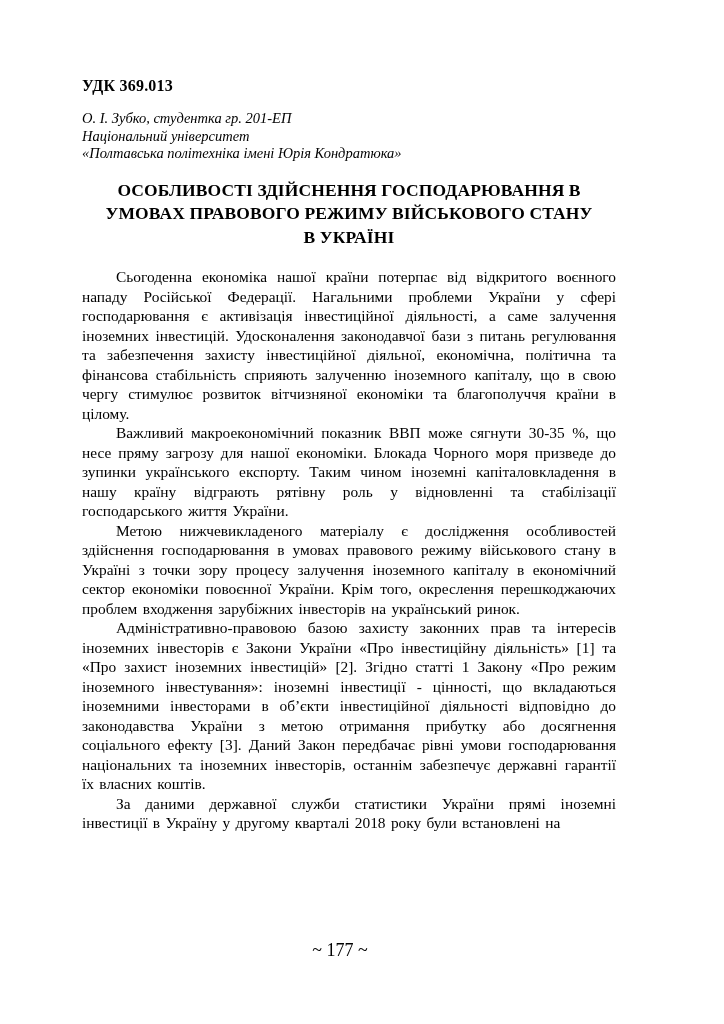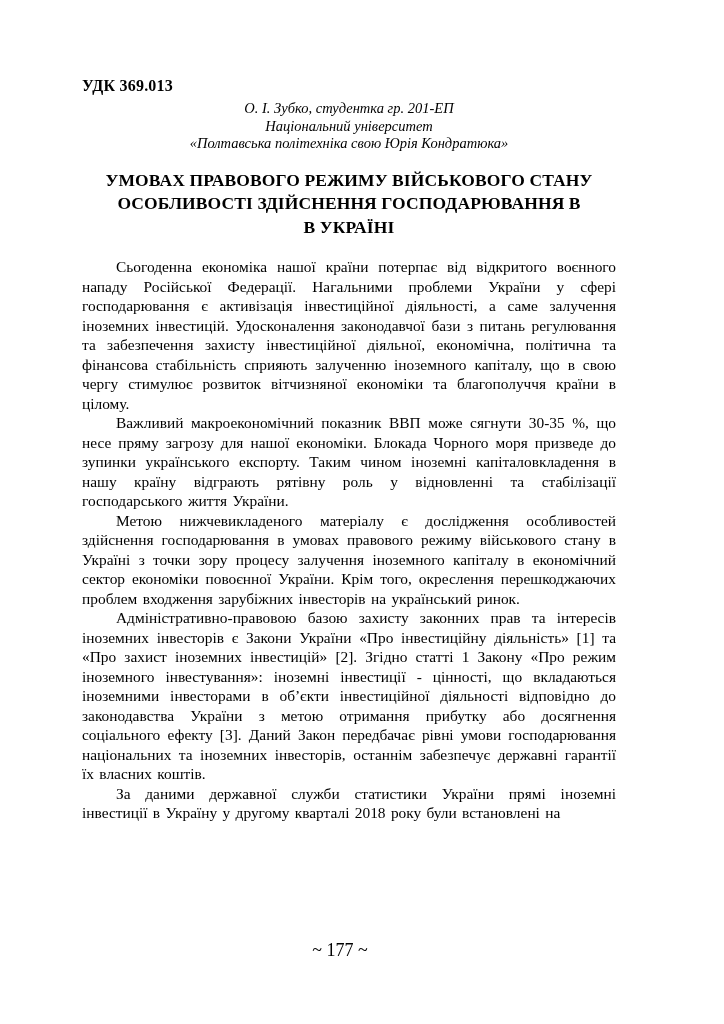--- a/index.html
+++ b/index.html
@@ -27,22 +27,22 @@
     right: 80px;
     top: 76px;
   }
   .udc {
     font-weight: bold;
     font-size: 16px;
     line-height: 20px;
     letter-spacing: 0.2px;
   }
   .authors {
-    margin-top: 4px;
-    text-align: center;
+    margin-top: 14px;
+    text-align: left;
     font-style: italic;
     font-size: 14.5px;
     line-height: 17.6px;
   }
   .title {
     margin: 16px 0 0 0;
     text-align: center;
     font-weight: bold;
     font-size: 17.5px;
     line-height: 23.5px;
@@ -73,26 +73,26 @@
 <body>
 
 <div class="page">
   <div class="content">
 
     <div class="udc">УДК 369.013</div>
 
     <div class="authors">
       <div class="author-line">О. І. Зубко, студентка гр. 201-ЕП</div>
       <div class="author-line">Національний університет</div>
-      <div class="author-line">«Полтавська політехніка свою Юрія Кондратюка»</div>
+      <div class="author-line">«Полтавська політехніка імені Юрія Кондратюка»</div>
     </div>
 
     <h1 class="title">
+      <div>ОСОБЛИВОСТІ ЗДІЙСНЕННЯ ГОСПОДАРЮВАННЯ В</div>
       <div>УМОВАХ ПРАВОВОГО РЕЖИМУ ВІЙСЬКОВОГО СТАНУ</div>
-      <div>ОСОБЛИВОСТІ ЗДІЙСНЕННЯ ГОСПОДАРЮВАННЯ В</div>
       <div>В УКРАЇНІ</div>
     </h1>
 
     <div class="body-text">
       <p class="para">Сьогоденна економіка нашої країни потерпає від відкритого воєнного нападу Російської Федерації. Нагальними проблеми України у сфері господарювання є активізація інвестиційної діяльності, а саме залучення іноземних інвестицій. Удосконалення законодавчої бази з питань регулювання та забезпечення захисту інвестиційної діяльної, економічна, політична та фінансова стабільність сприяють залученню іноземного капіталу, що в свою чергу стимулює розвиток вітчизняної економіки та благополуччя країни в цілому.</p>
       <p class="para">Важливий макроекономічний показник ВВП може сягнути 30-35 %, що несе пряму загрозу для нашої економіки. Блокада Чорного моря призведе до зупинки українського експорту. Таким чином іноземні капіталовкладення в нашу країну відграють рятівну роль у відновленні та стабілізації господарського життя України.</p>
       <p class="para">Метою нижчевикладеного матеріалу є дослідження особливостей здійснення господарювання в умовах правового режиму військового стану в Україні з точки зору процесу залучення іноземного капіталу в економічний сектор економіки повоєнної України. Крім того, окреслення перешкоджаючих проблем входження зарубіжних інвесторів на український ринок.</p>
       <p class="para">Адміністративно-правовою базою захисту законних прав та інтересів іноземних інвесторів є Закони України «Про інвестиційну діяльність» [1] та «Про захист іноземних інвестицій» [2]. Згідно статті 1 Закону «Про режим іноземного інвестування»: іноземні інвестиції - цінності, що вкладаються іноземними інвесторами в об’єкти  інвестиційної діяльності відповідно до законодавства України з метою отримання прибутку або досягнення соціального ефекту [3]. Даний Закон передбачає рівні умови господарювання національних та іноземних інвесторів, останнім забезпечує державні гарантії їх власних коштів.</p>
       <p class="para">За даними державної служби статистики України прямі іноземні інвестиції в Україну у другому кварталі 2018 року були встановлені на</p>
     </div>

